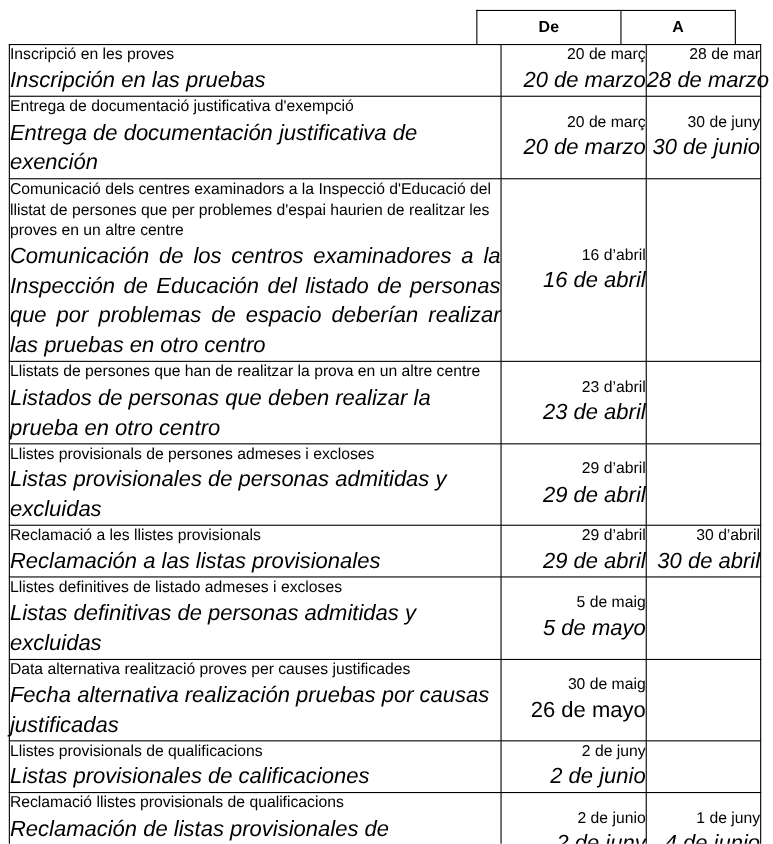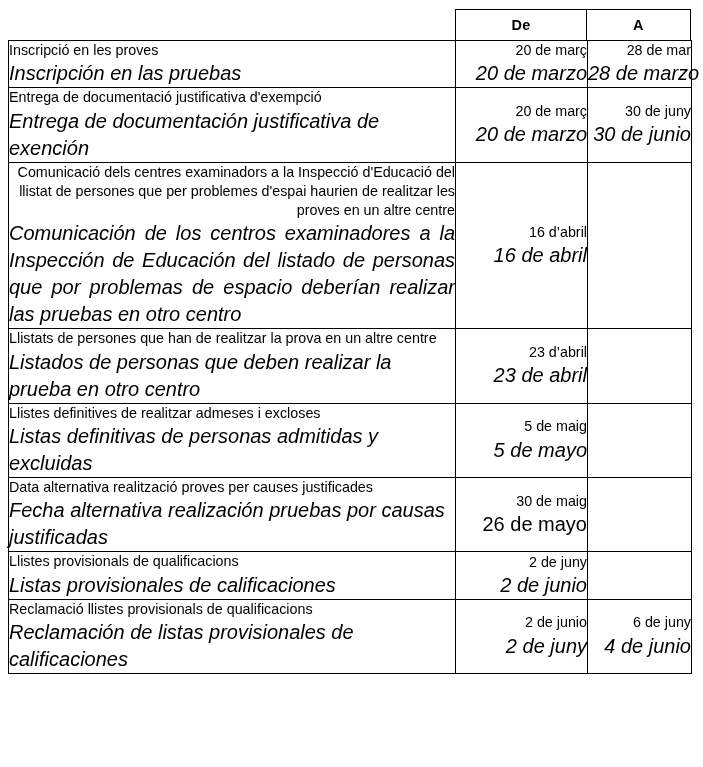--- a/index.html
+++ b/index.html
@@ -20,21 +20,21 @@
   .page {
     position: relative;
     width: 703px;
     height: 767px;
     box-sizing: border-box;
   }
 
   
   .header-strip {
     position: absolute;
-    left: 455px;
+    left: 433px;
     top: 9px;
     width: 236px;
     height: 31px;
     display: flex;
     box-sizing: border-box;
     border: 1.6px solid #000;
     border-bottom: none;
   }
   .header-cell {
     display: flex;
@@ -91,21 +91,21 @@
     font-style: italic;
   }
   .es.upright { font-style: normal; }
 
   
   .es.justify {
     text-align: justify;
     text-align-last: left;
   }
   .ca.block {
-    text-align: right;
+    text-align: left;
   }
 
   
   td.date .ca, td.date .es { line-height: 1.34; }
 </style>
 </head>
 <body>
 
 <div class="page">
 
@@ -175,25 +175,53 @@
         <td class="date">
           <span class="ca">23 d’abril</span>
           <span class="es">23 de abril</span>
         </td>
         <td class="date">
           <span class="ca"></span>
           <span class="es"></span>
         </td>
       </tr>
 
-
-
-      <tr>
-        <td class="desc">
-          <span class="ca">Llistes definitives de realitzar admeses i excloses</span>
+      <tr>
+        <td class="desc">
+          <span class="ca">Llistes provisionals de persones admeses i excloses</span>
+          <span class="es">Listas provisionales de personas admitidas y excluidas</span>
+        </td>
+        <td class="date">
+          <span class="ca">29 d’abril</span>
+          <span class="es">29 de abril</span>
+        </td>
+        <td class="date">
+          <span class="ca"></span>
+          <span class="es"></span>
+        </td>
+      </tr>
+
+      <tr>
+        <td class="desc">
+          <span class="ca">Reclamació a les llistes provisionals</span>
+          <span class="es">Reclamación a las listas provisionales</span>
+        </td>
+        <td class="date">
+          <span class="ca">29 d’abril</span>
+          <span class="es">29 de abril</span>
+        </td>
+        <td class="date">
+          <span class="ca">30 d’abril</span>
+          <span class="es">30 de abril</span>
+        </td>
+      </tr>
+
+      <tr>
+        <td class="desc">
+          <span class="ca">Llistes definitives de listado admeses i excloses</span>
           <span class="es">Listas definitivas de personas admitidas y excluidas</span>
         </td>
         <td class="date">
           <span class="ca">5 de maig</span>
           <span class="es">5 de mayo</span>
         </td>
         <td class="date">
           <span class="ca"></span>
           <span class="es"></span>
         </td>
@@ -233,21 +261,21 @@
       <tr>
         <td class="desc">
           <span class="ca">Reclamació llistes provisionals de qualificacions</span>
           <span class="es">Reclamación de listas provisionales de calificaciones</span>
         </td>
         <td class="date">
           <span class="ca">2 de junio</span>
           <span class="es">2 de juny</span>
         </td>
         <td class="date">
-          <span class="ca">6 de juny</span>
+          <span class="ca">1 de juny</span>
           <span class="es">4 de junio</span>
         </td>
       </tr>
 
 
 
     </tbody>
   </table>
 </div>
 

